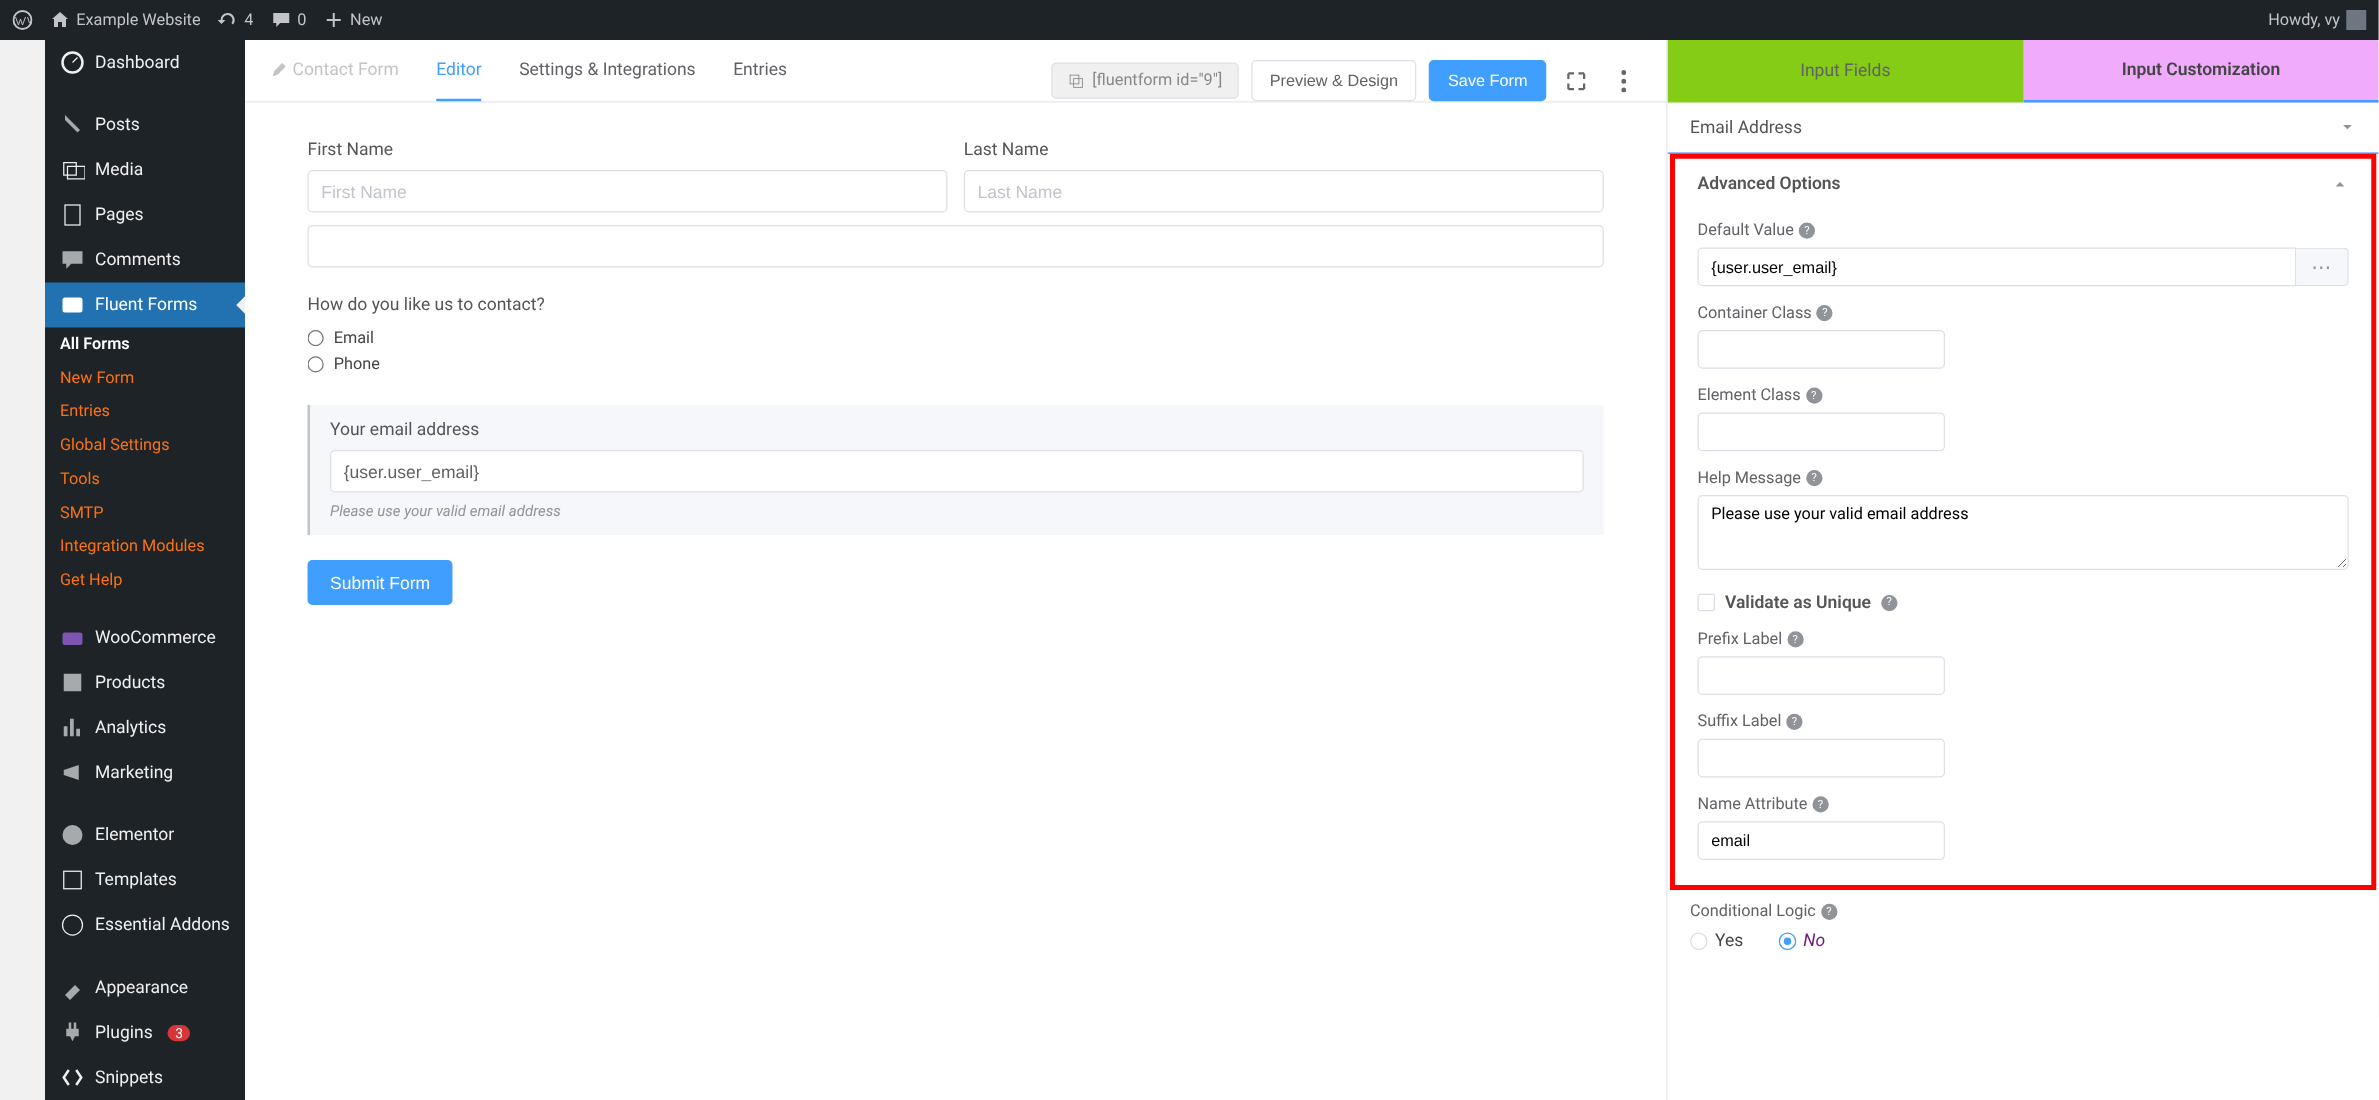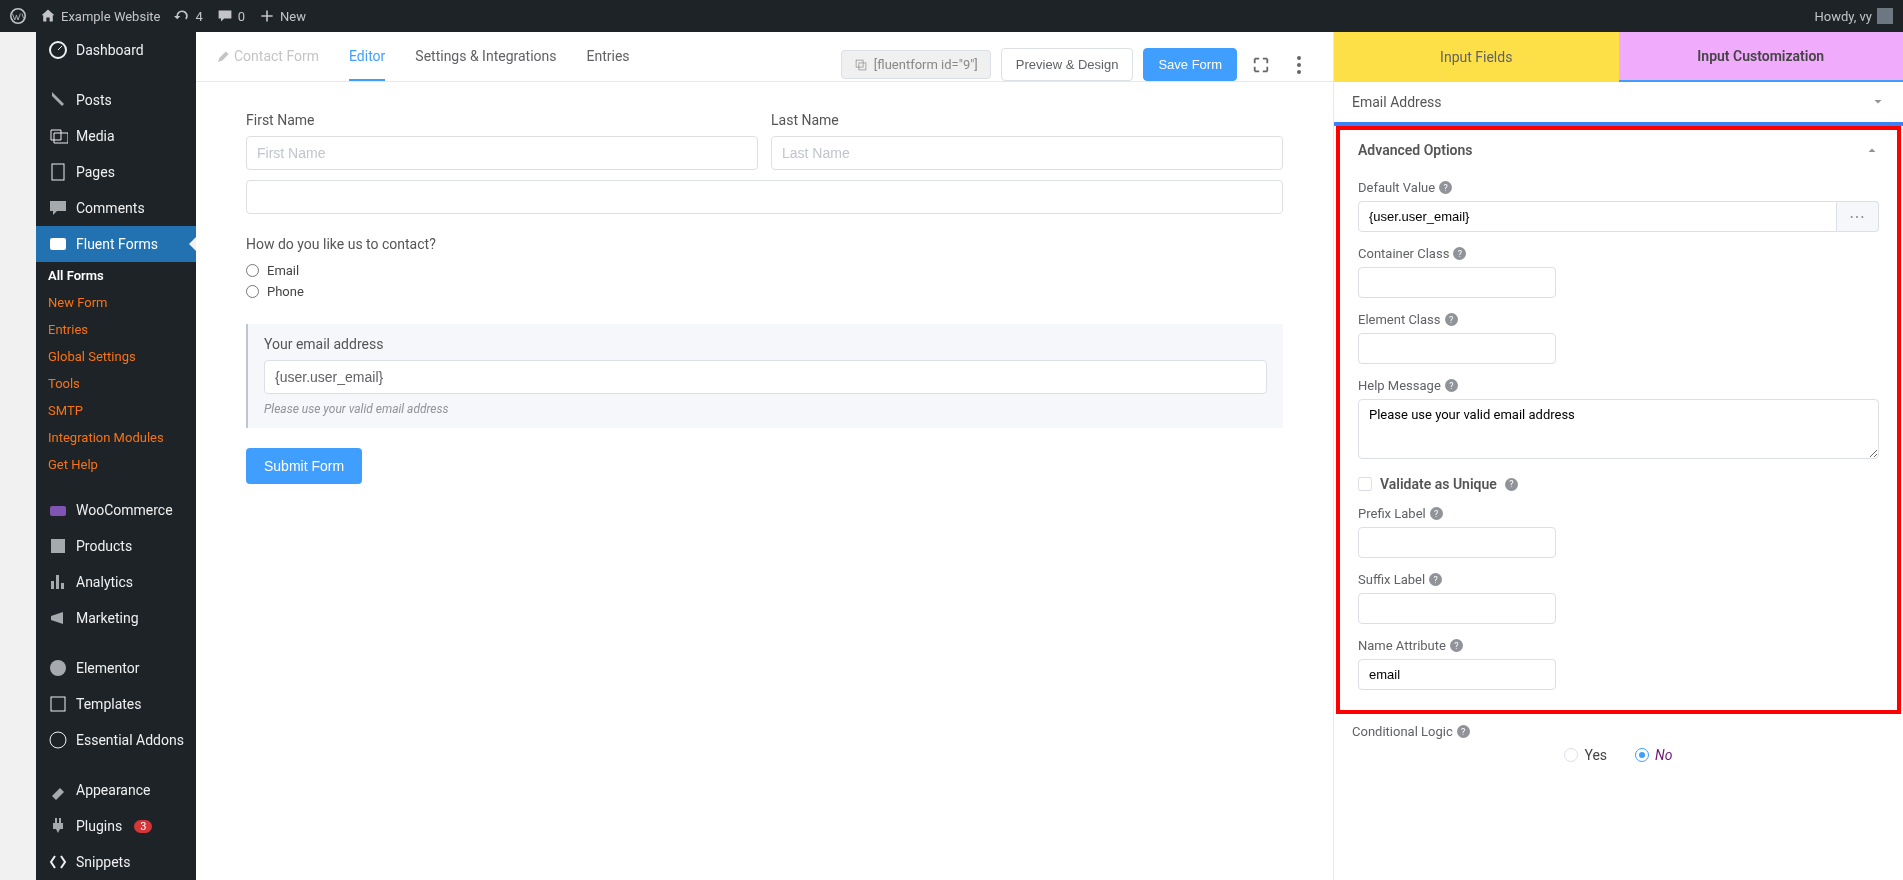--- a/index.html
+++ b/index.html
@@ -50,42 +50,42 @@
 
 .selected-field { background: #f5f7fa; border-left: 2px solid #c0c4cc; padding: 12px 16px; margin-bottom: 20px; }
 .selected-field .help-text { font-size: 12px; font-style: italic; color: #909399; margin-top: 8px; }
 .selected-field .field-input { background: #fff; }
 
 .submit-btn { background: #409eff; color: #fff; border: none; padding: 10px 18px; border-radius: 4px; font-size: 14px; cursor: pointer; }
 
 
 .right-panel { width: 570px; border-left: 1px solid #e6e8ee; display: flex; flex-direction: column; overflow-y: auto; }
 .panel-tabs { display: flex; height: 50px; }
-.panel-tab { flex: 1; display: flex; align-items: center; justify-content: center; font-size: 14px; color: #606266; cursor: pointer; background: #fde047; }
+.panel-tab { flex: 1; display: flex; align-items: center; justify-content: center; font-size: 14px; color: #606266; cursor: pointer; background: #84cc16; }
 .panel-tab.active { color: #444; border-bottom: 2px solid #409eff; background: #f0abfc; font-weight: 600; }
 
-.accordion { border-bottom: 4px solid #3b82f6; }
+.accordion { border-bottom: 1px solid #3b82f6; }
 .acc-head { display: flex; align-items: center; justify-content: space-between; padding: 12px 18px; cursor: pointer; font-size: 14px; color: #555; }
 .acc-head svg { width: 14px; height: 14px; fill: #909399; }
 .acc-head.bold { font-weight: 600; }
 
 .highlight-box { border: 4px solid #ff0000; margin: 0 2px; }
 .acc-body { padding: 10px 18px 16px; }
 .form-group { margin-bottom: 14px; }
 .form-group-label { font-size: 13px; color: #606266; display: flex; align-items: center; gap: 4px; margin-bottom: 6px; }
 .info-icon { width: 13px; height: 13px; background: #909399; color: #fff; border-radius: 50%; font-size: 9px; display: inline-flex; align-items: center; justify-content: center; cursor: help; }
 .fg-input-wrap { display: flex; }
 .fg-input { flex: 1; padding: 7px 10px; border: 1px solid #dcdfe6; border-radius: 4px; font-size: 13px; }
 .addon { border: 1px solid #dcdfe6; background: #f5f7fa; padding: 0 12px; display: flex; align-items: center; border-left: 0; border-radius: 0 4px 4px 0; color: #909399; cursor: pointer; font-size: 16px; letter-spacing: 1px; }
 .fg-input.with-addon { border-radius: 4px 0 0 4px; }
 .fg-textarea { width: 100%; min-height: 60px; padding: 7px 10px; border: 1px solid #dcdfe6; border-radius: 4px; font-size: 13px; resize: vertical; font-family: inherit; }
 .checkbox-row { display: flex; align-items: center; gap: 8px; font-size: 14px; color: #555; }
 .checkbox-row .f-cb { width: 14px; height: 14px; border: 1px solid #dcdfe6; border-radius: 2px; }
 
-.radio-inline { display: flex; gap: 28px; justify-content: center; }
+.radio-inline { display: flex; gap: 28px; }
 .radio-opt { display: flex; align-items: center; gap: 6px; font-size: 14px; }
 .radio-circle { width: 14px; height: 14px; border: 1px solid #dcdfe6; border-radius: 50%; display: flex; align-items: center; justify-content: center; }
 .radio-circle.sel { border-color: #409eff; }
 .radio-circle.sel::after { content: ""; width: 6px; height: 6px; background: #409eff; border-radius: 50%; }
 .radio-opt.sel { color: #701a75; font-style: italic; }
 </style>
 </head>
 <body>
 
 <div class="admin-bar">

